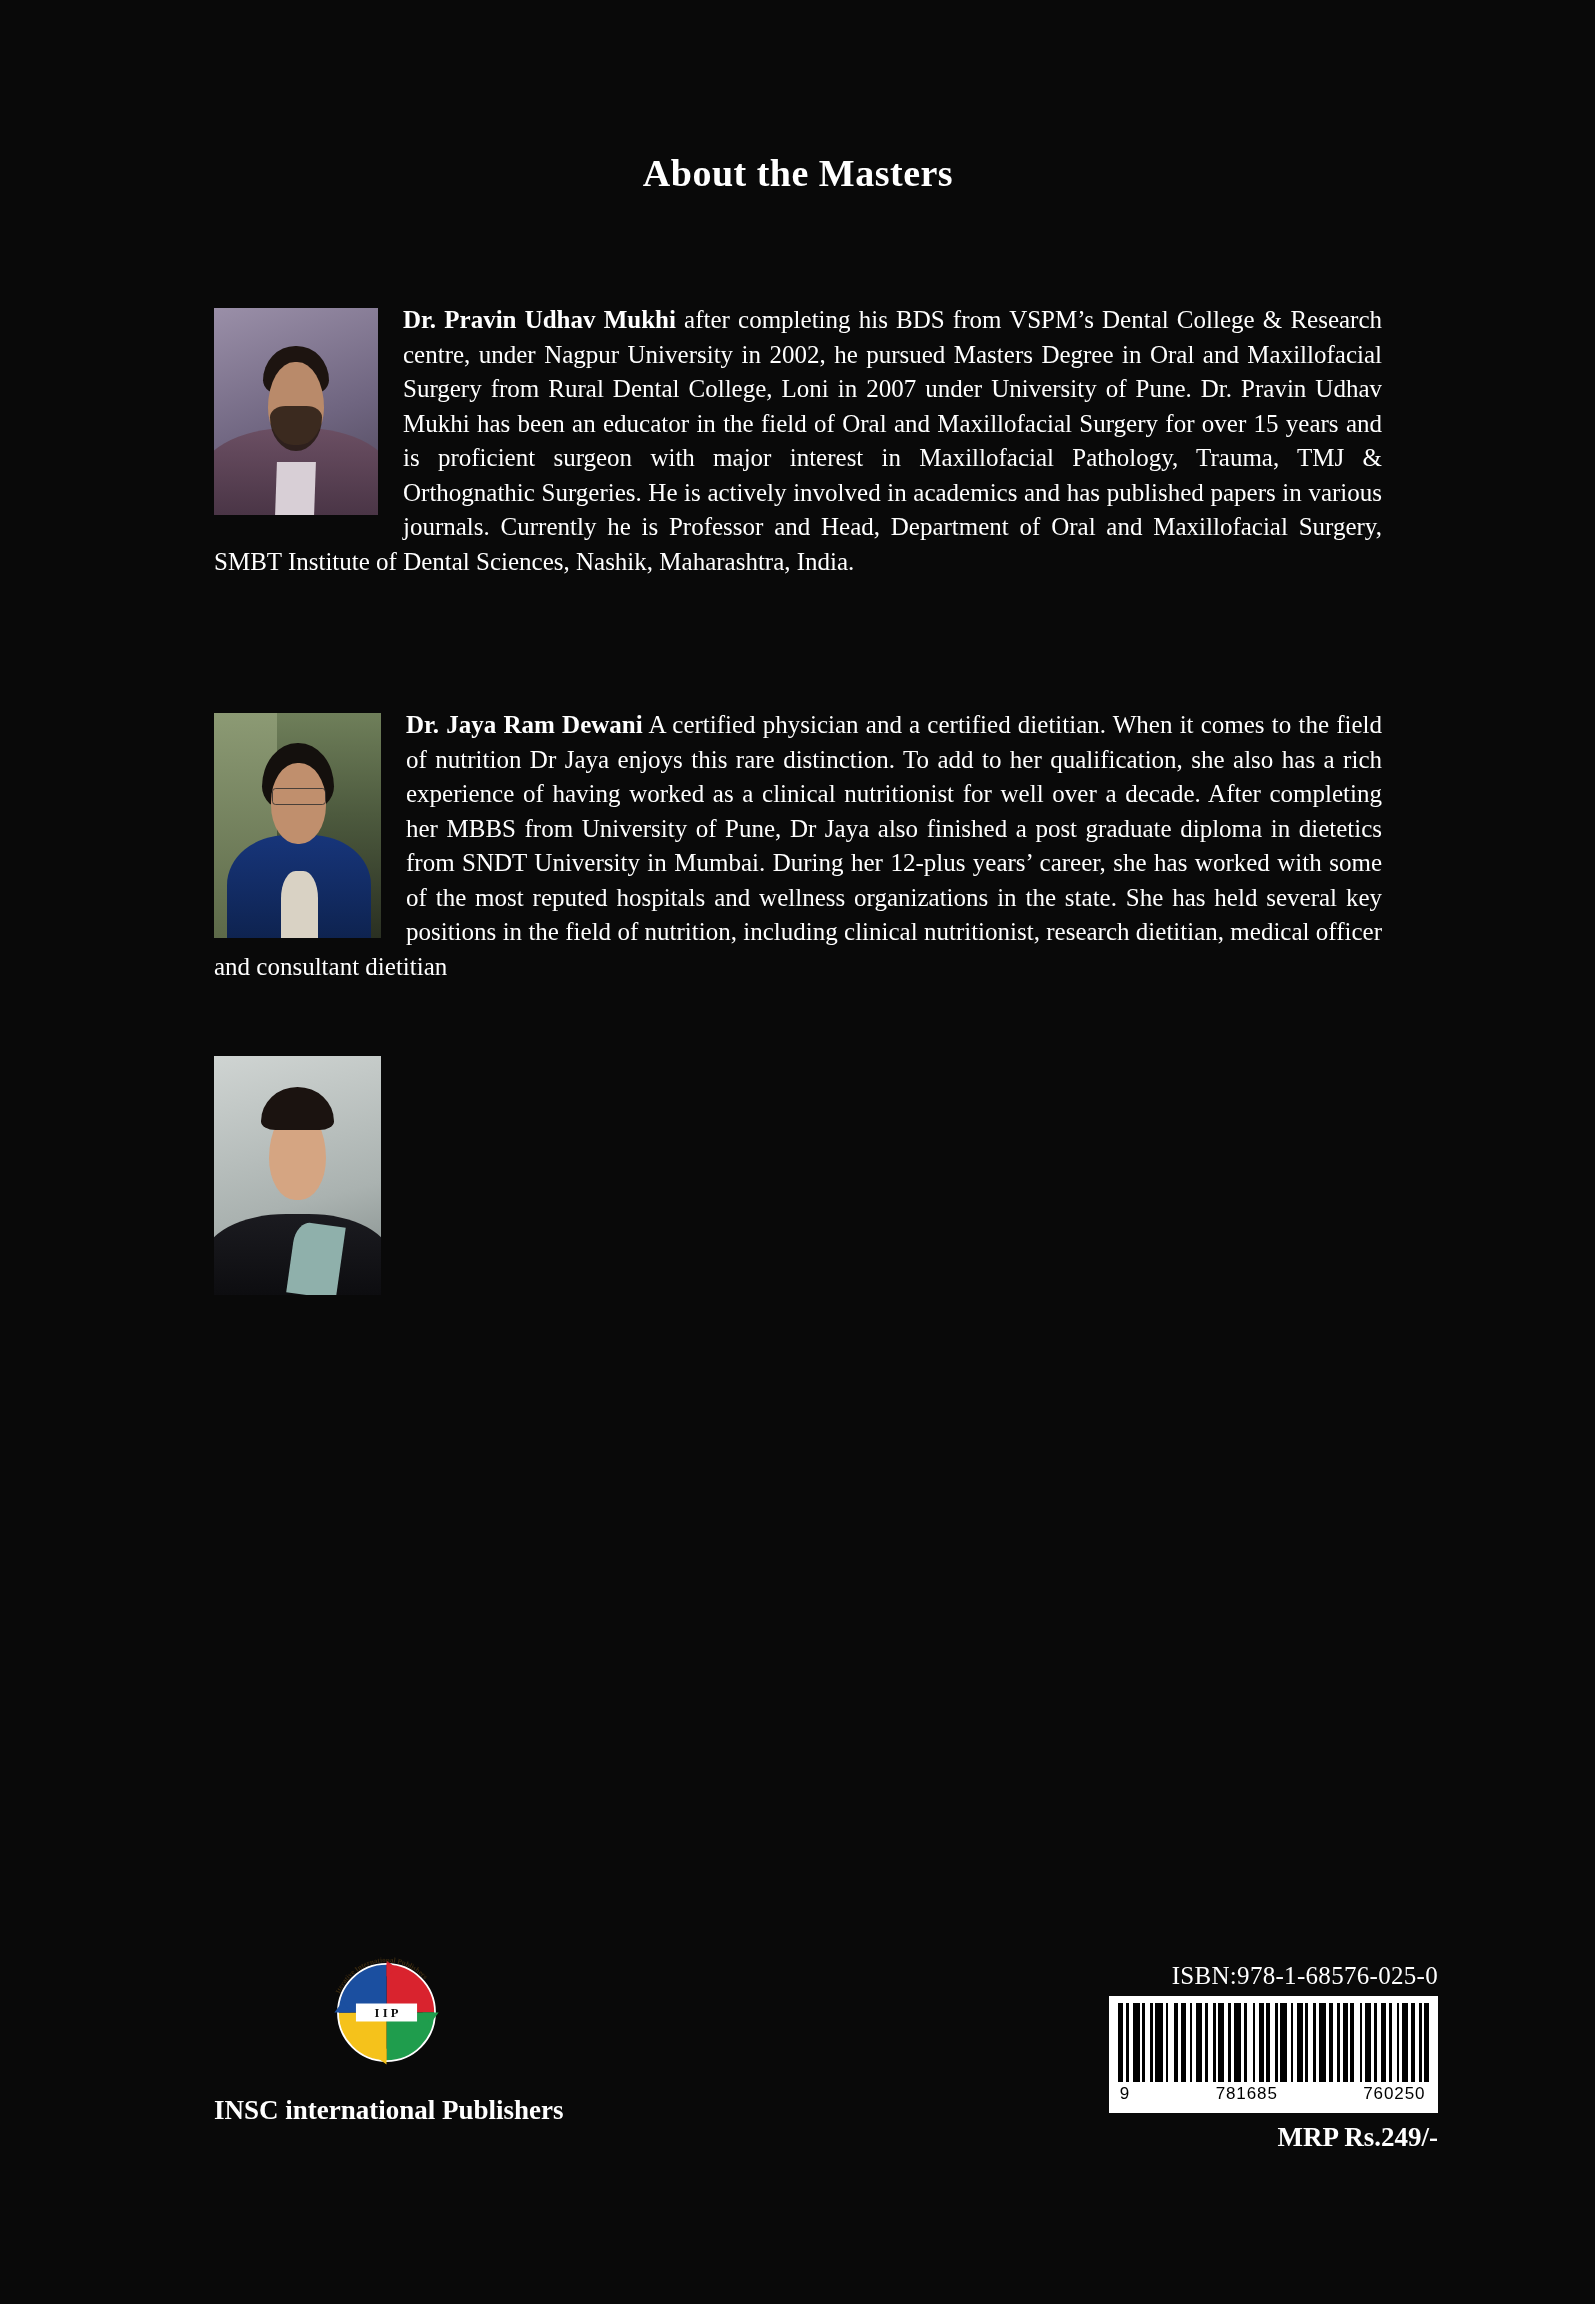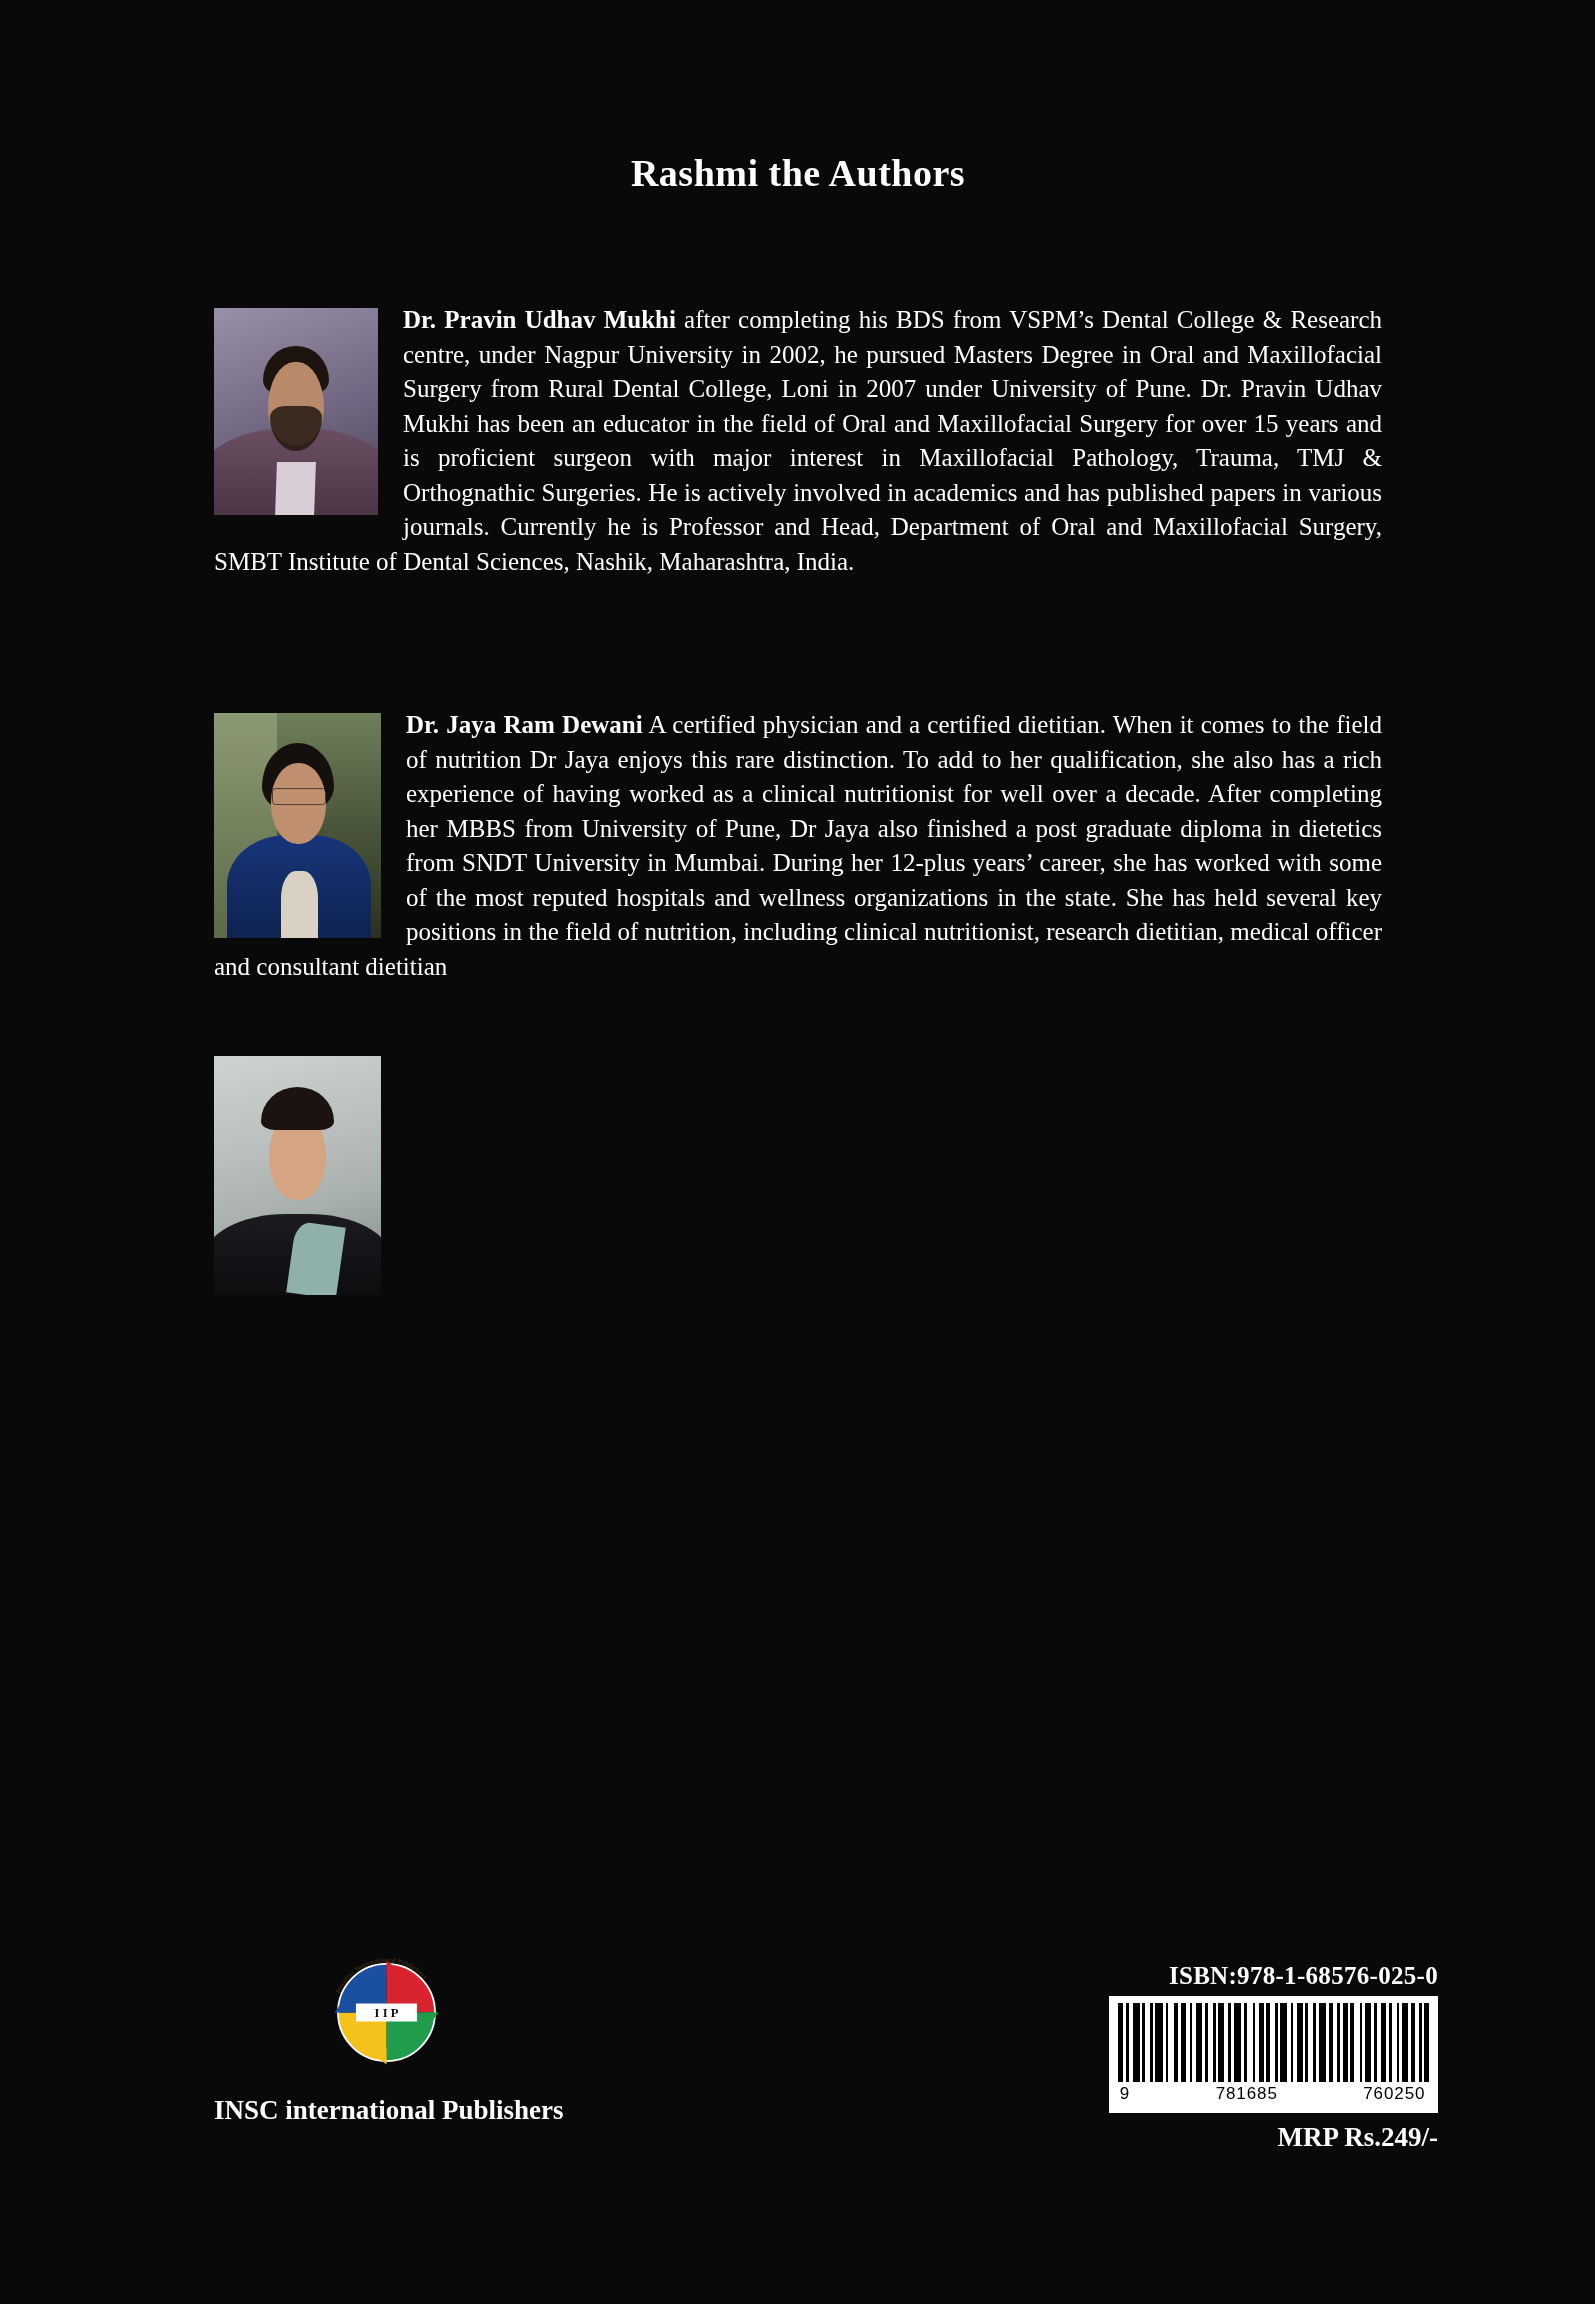--- a/index.html
+++ b/index.html
@@ -157,21 +157,21 @@
     left: 214px;
     top: 2095px;
     font-size: 27px;
     font-weight: bold;
   }
   .isbn {
     position: absolute;
     right: 158px;
     top: 1962px;
     font-size: 25px;
-    font-weight: bold;
+    font-weight: normal;
     letter-spacing: 0.3px;
   }
   .barcode-box {
     position: absolute;
     right: 158px;
     top: 1996px;
     width: 329px;
     height: 117px;
     background: #ffffff;
     padding: 7.2px 9px 1.8px 9px;
@@ -200,21 +200,21 @@
     top: 2122px;
     font-size: 27px;
     font-weight: bold;
   }
 </style>
 </head>
 <body style="background: rgb(9, 9, 9);">
 
 <div class="page">
 
-  <div class="title">Rashmi the Authors</div>
+  <div class="title">About the Masters</div>
 
   <div class="bio-block bio-1 clearfix">
     <div class="photo photo-1">
       <div class="p-bg p1-bg"></div>
       <div class="p1-jacket"></div>
       <div class="p1-shirt"></div>
       <div class="p1-hair"></div>
       <div class="p1-face"></div>
       <div class="p1-beard"></div>
     </div>

